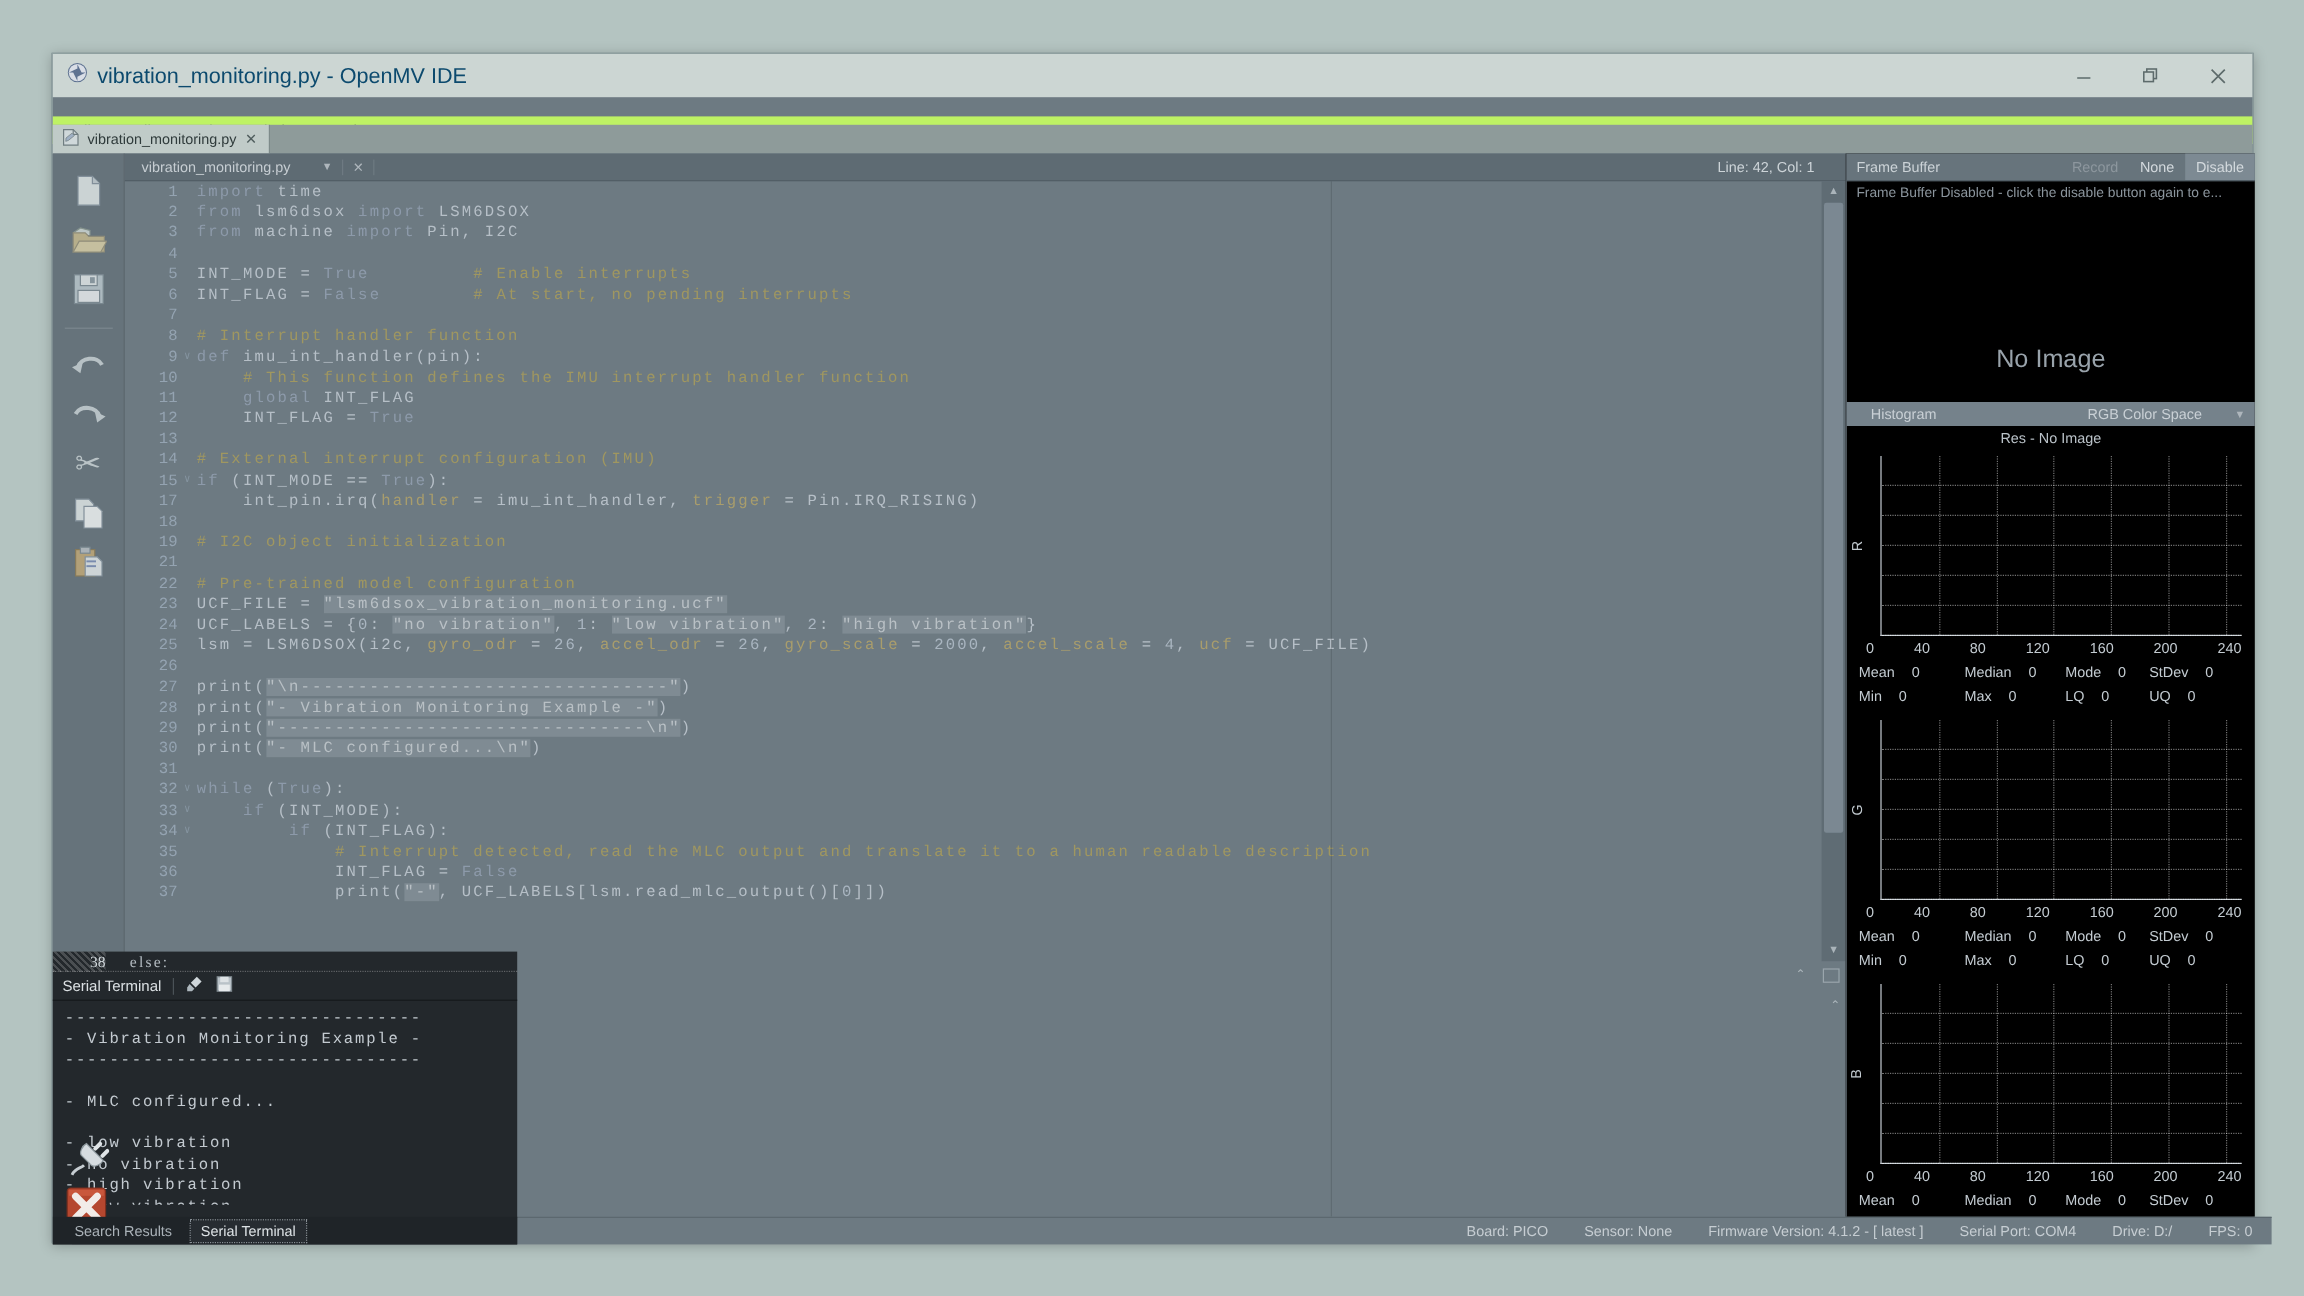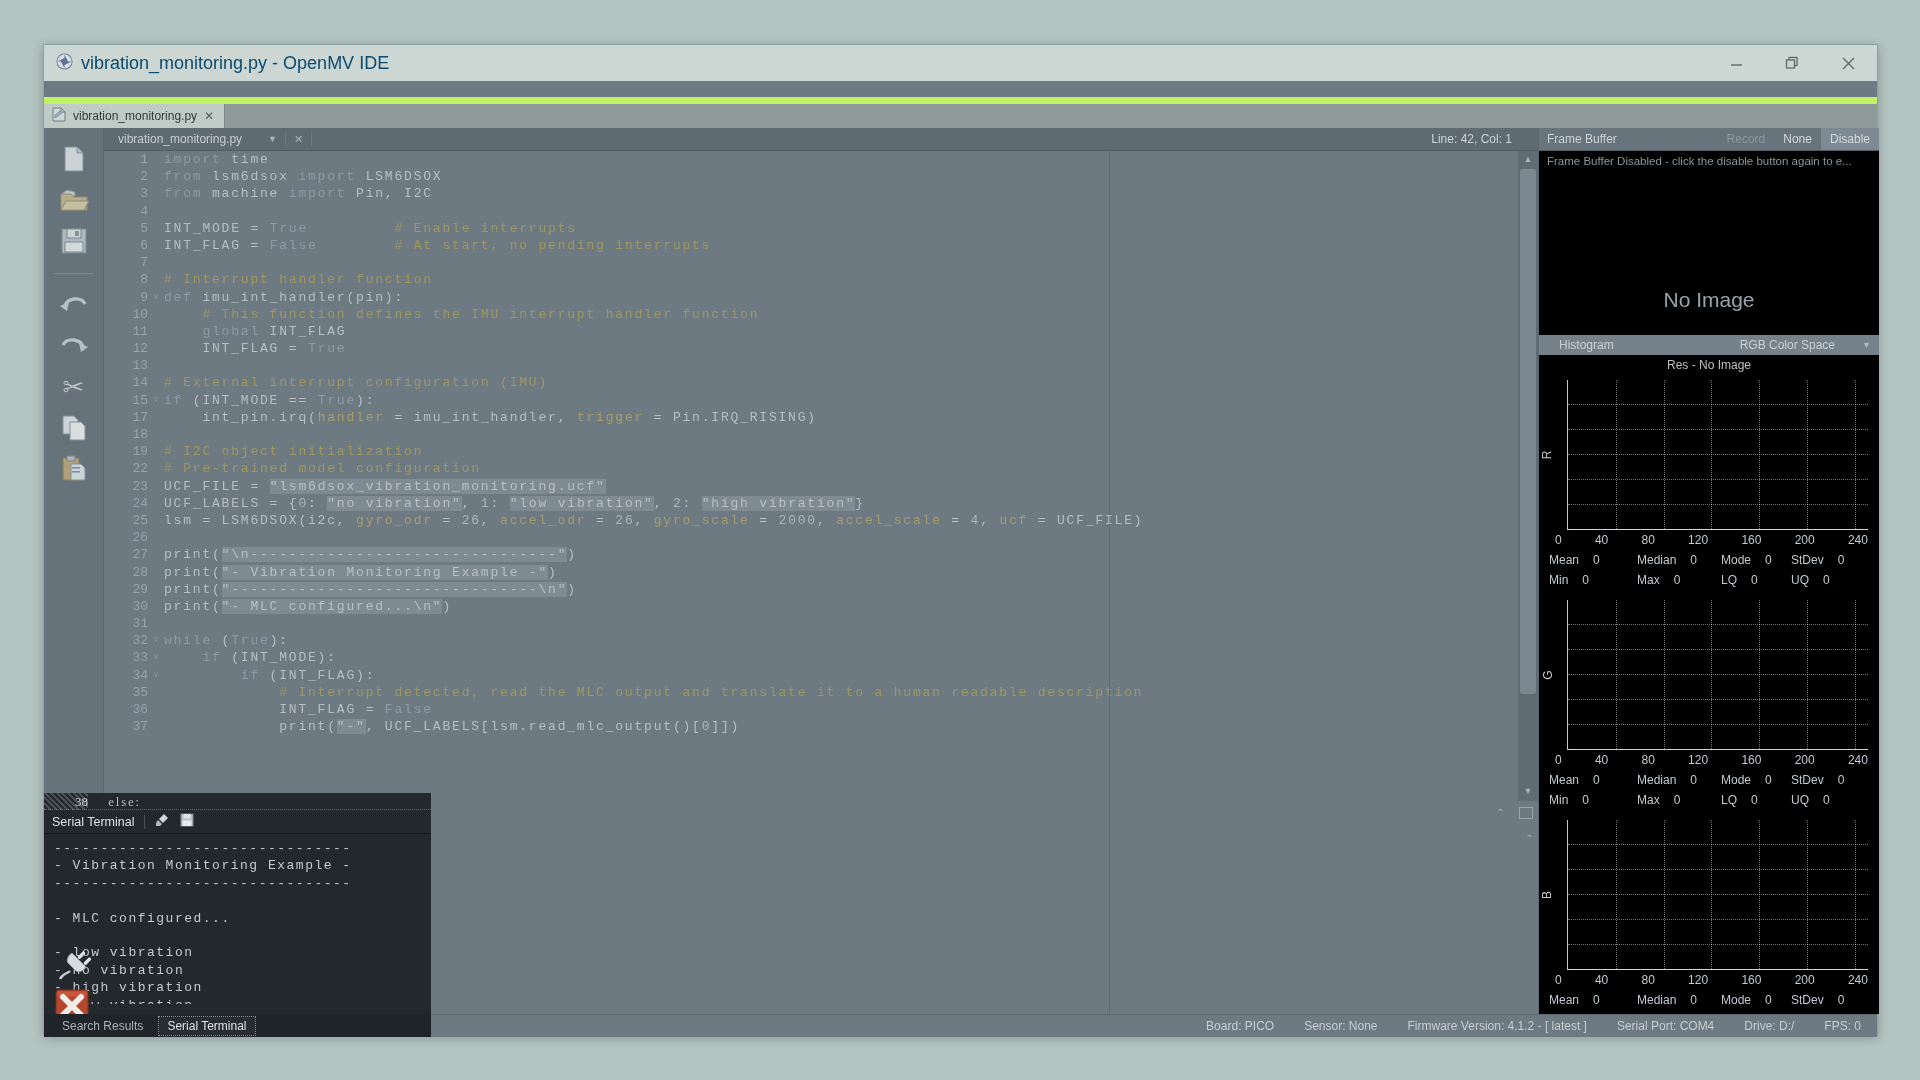--- a/index.html
+++ b/index.html
@@ -91,21 +91,21 @@
   .termheader { height:24px; display:flex; align-items:center; gap:10px; padding-left:8px; color:#dbe0e3; font-size:12.5px; border-bottom:1px solid #16191c; }
   .thsep { width:1px; height:14px; background:#4a5257; }
   .termbody { padding:6px 0 0 10px; font-family:"Liberation Mono","DejaVu Sans Mono",monospace; font-size:13px; letter-spacing:1.5px; line-height:17.4px; color:#c3cad0; white-space:pre; overflow:hidden; height:170px; }
   .termtabs { position:absolute; left:0; bottom:0; width:100%; height:23px; background:#1f2428; display:flex; align-items:center; padding-left:10px; gap:8px; }
   .termtab { font-size:12px; color:#aab2b8; padding:2px 8px; }
   .termtab.active { color:#dde2e5; outline:1px dotted #8a9298; background:#272c31; }
   .plugicon { position:absolute; left:14px; top:156px; }
   .redxicon { position:absolute; left:11px; top:196px; }
 
   
-  .statusbar { position:absolute; left:0; top:969px; width:100%; height:23px; background:#6d7a82; border-top:1px solid #5c686f; display:flex; align-items:center; justify-content:flex-end; gap:30px; padding-right:16px; font-size:12px; color:#c6cdd2; }
+  .statusbar { position:absolute; left:16px; top:969px; width:100%; height:23px; background:#6d7a82; border-top:1px solid #5c686f; display:flex; align-items:center; justify-content:flex-end; gap:30px; padding-right:16px; font-size:12px; color:#c6cdd2; }
 </style>
 </head>
 <body>
 
 <div class="window">
 
   <div class="titlebar">
     <span>
       <svg width="17" height="17" viewBox="0 0 17 17">
           <circle cx="8.5" cy="8.5" r="8" fill="#5e7291"></circle>
@@ -234,20 +234,21 @@
         <div class="codeline"><span class="gut">9</span><span class="fold">∨</span><span class="src"><span class="tok-kw">def</span> imu_int_handler(pin):</span></div>
         <div class="codeline"><span class="gut">10</span><span class="fold"></span><span class="src">    <span class="tok-com"># This function defines the IMU interrupt handler function</span></span></div>
         <div class="codeline"><span class="gut">11</span><span class="fold"></span><span class="src">    <span class="tok-kw">global</span> INT_FLAG</span></div>
         <div class="codeline"><span class="gut">12</span><span class="fold"></span><span class="src">    INT_FLAG = <span class="tok-kw">True</span></span></div>
         <div class="codeline"><span class="gut">13</span><span class="fold"></span><span class="src"></span></div>
         <div class="codeline"><span class="gut">14</span><span class="fold"></span><span class="src"><span class="tok-com"># External interrupt configuration (IMU)</span></span></div>
         <div class="codeline"><span class="gut">15</span><span class="fold">∨</span><span class="src"><span class="tok-kw">if</span> (INT_MODE == <span class="tok-kw">True</span>):</span></div>
         <div class="codeline"><span class="gut">17</span><span class="fold"></span><span class="src">    int_pin.irq(<span class="tok-param">handler</span> = imu_int_handler, <span class="tok-param">trigger</span> = Pin.IRQ_RISING)</span></div>
         <div class="codeline"><span class="gut">18</span><span class="fold"></span><span class="src"></span></div>
         <div class="codeline"><span class="gut">19</span><span class="fold"></span><span class="src"><span class="tok-com"># I2C object initialization</span></span></div>
+        <div class="codeline"><span class="gut">21</span><span class="fold"></span><span class="src"></span></div>
         <div class="codeline"><span class="gut">22</span><span class="fold"></span><span class="src"><span class="tok-com"># Pre-trained model configuration</span></span></div>
         <div class="codeline"><span class="gut">23</span><span class="fold"></span><span class="src">UCF_FILE = <span class="tok-str">"lsm6dsox_vibration_monitoring.ucf"</span></span></div>
         <div class="codeline"><span class="gut">24</span><span class="fold"></span><span class="src">UCF_LABELS = {<span class="tok-num">0</span>: <span class="tok-str">"no vibration"</span>, <span class="tok-num">1</span>: <span class="tok-str">"low vibration"</span>, <span class="tok-num">2</span>: <span class="tok-str">"high vibration"</span>}</span></div>
         <div class="codeline"><span class="gut">25</span><span class="fold"></span><span class="src">lsm = LSM6DSOX(i2c, <span class="tok-param">gyro_odr</span> = <span class="tok-num">26</span>, <span class="tok-param">accel_odr</span> = <span class="tok-num">26</span>, <span class="tok-param">gyro_scale</span> = <span class="tok-num">2000</span>, <span class="tok-param">accel_scale</span> = <span class="tok-num">4</span>, <span class="tok-param">ucf</span> = UCF_FILE)</span></div>
         <div class="codeline"><span class="gut">26</span><span class="fold"></span><span class="src"></span></div>
         <div class="codeline"><span class="gut">27</span><span class="fold"></span><span class="src">print(<span class="tok-str">"\n--------------------------------"</span>)</span></div>
         <div class="codeline"><span class="gut">28</span><span class="fold"></span><span class="src">print(<span class="tok-str">"- Vibration Monitoring Example -"</span>)</span></div>
         <div class="codeline"><span class="gut">29</span><span class="fold"></span><span class="src">print(<span class="tok-str">"--------------------------------\n"</span>)</span></div>
         <div class="codeline"><span class="gut">30</span><span class="fold"></span><span class="src">print(<span class="tok-str">"- MLC configured...\n"</span>)</span></div>
         <div class="codeline"><span class="gut">31</span><span class="fold"></span><span class="src"></span></div>

